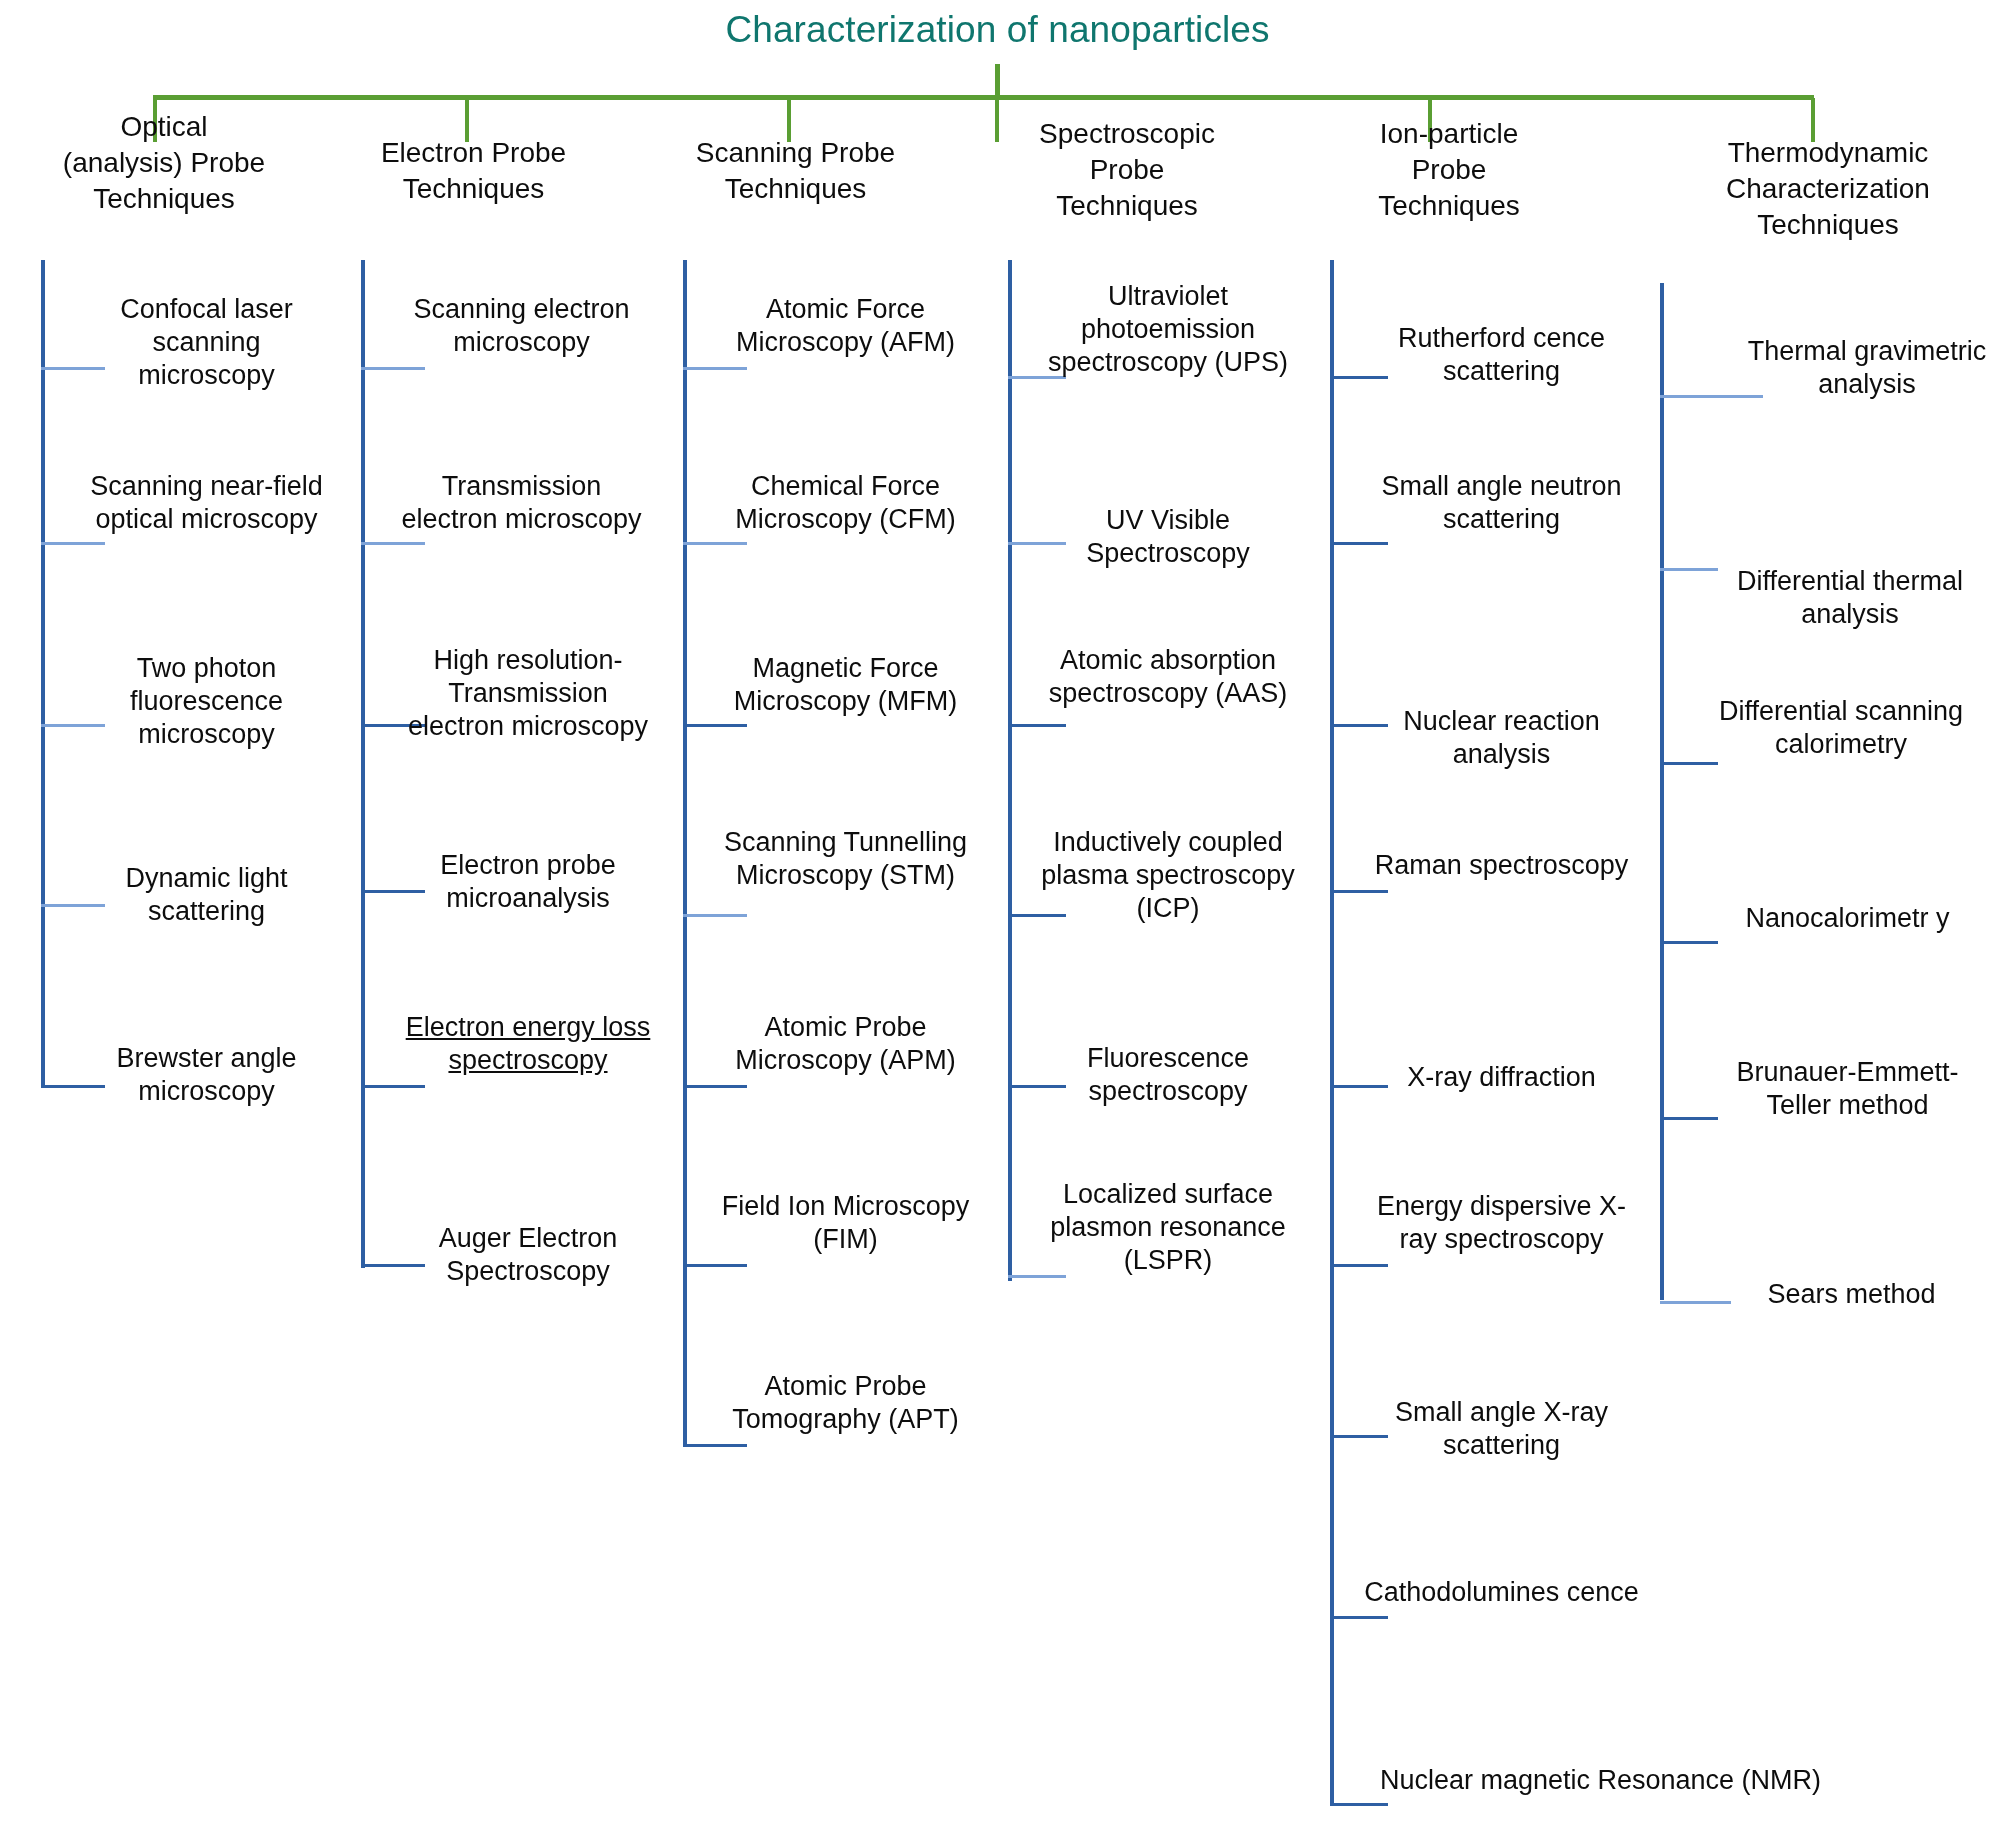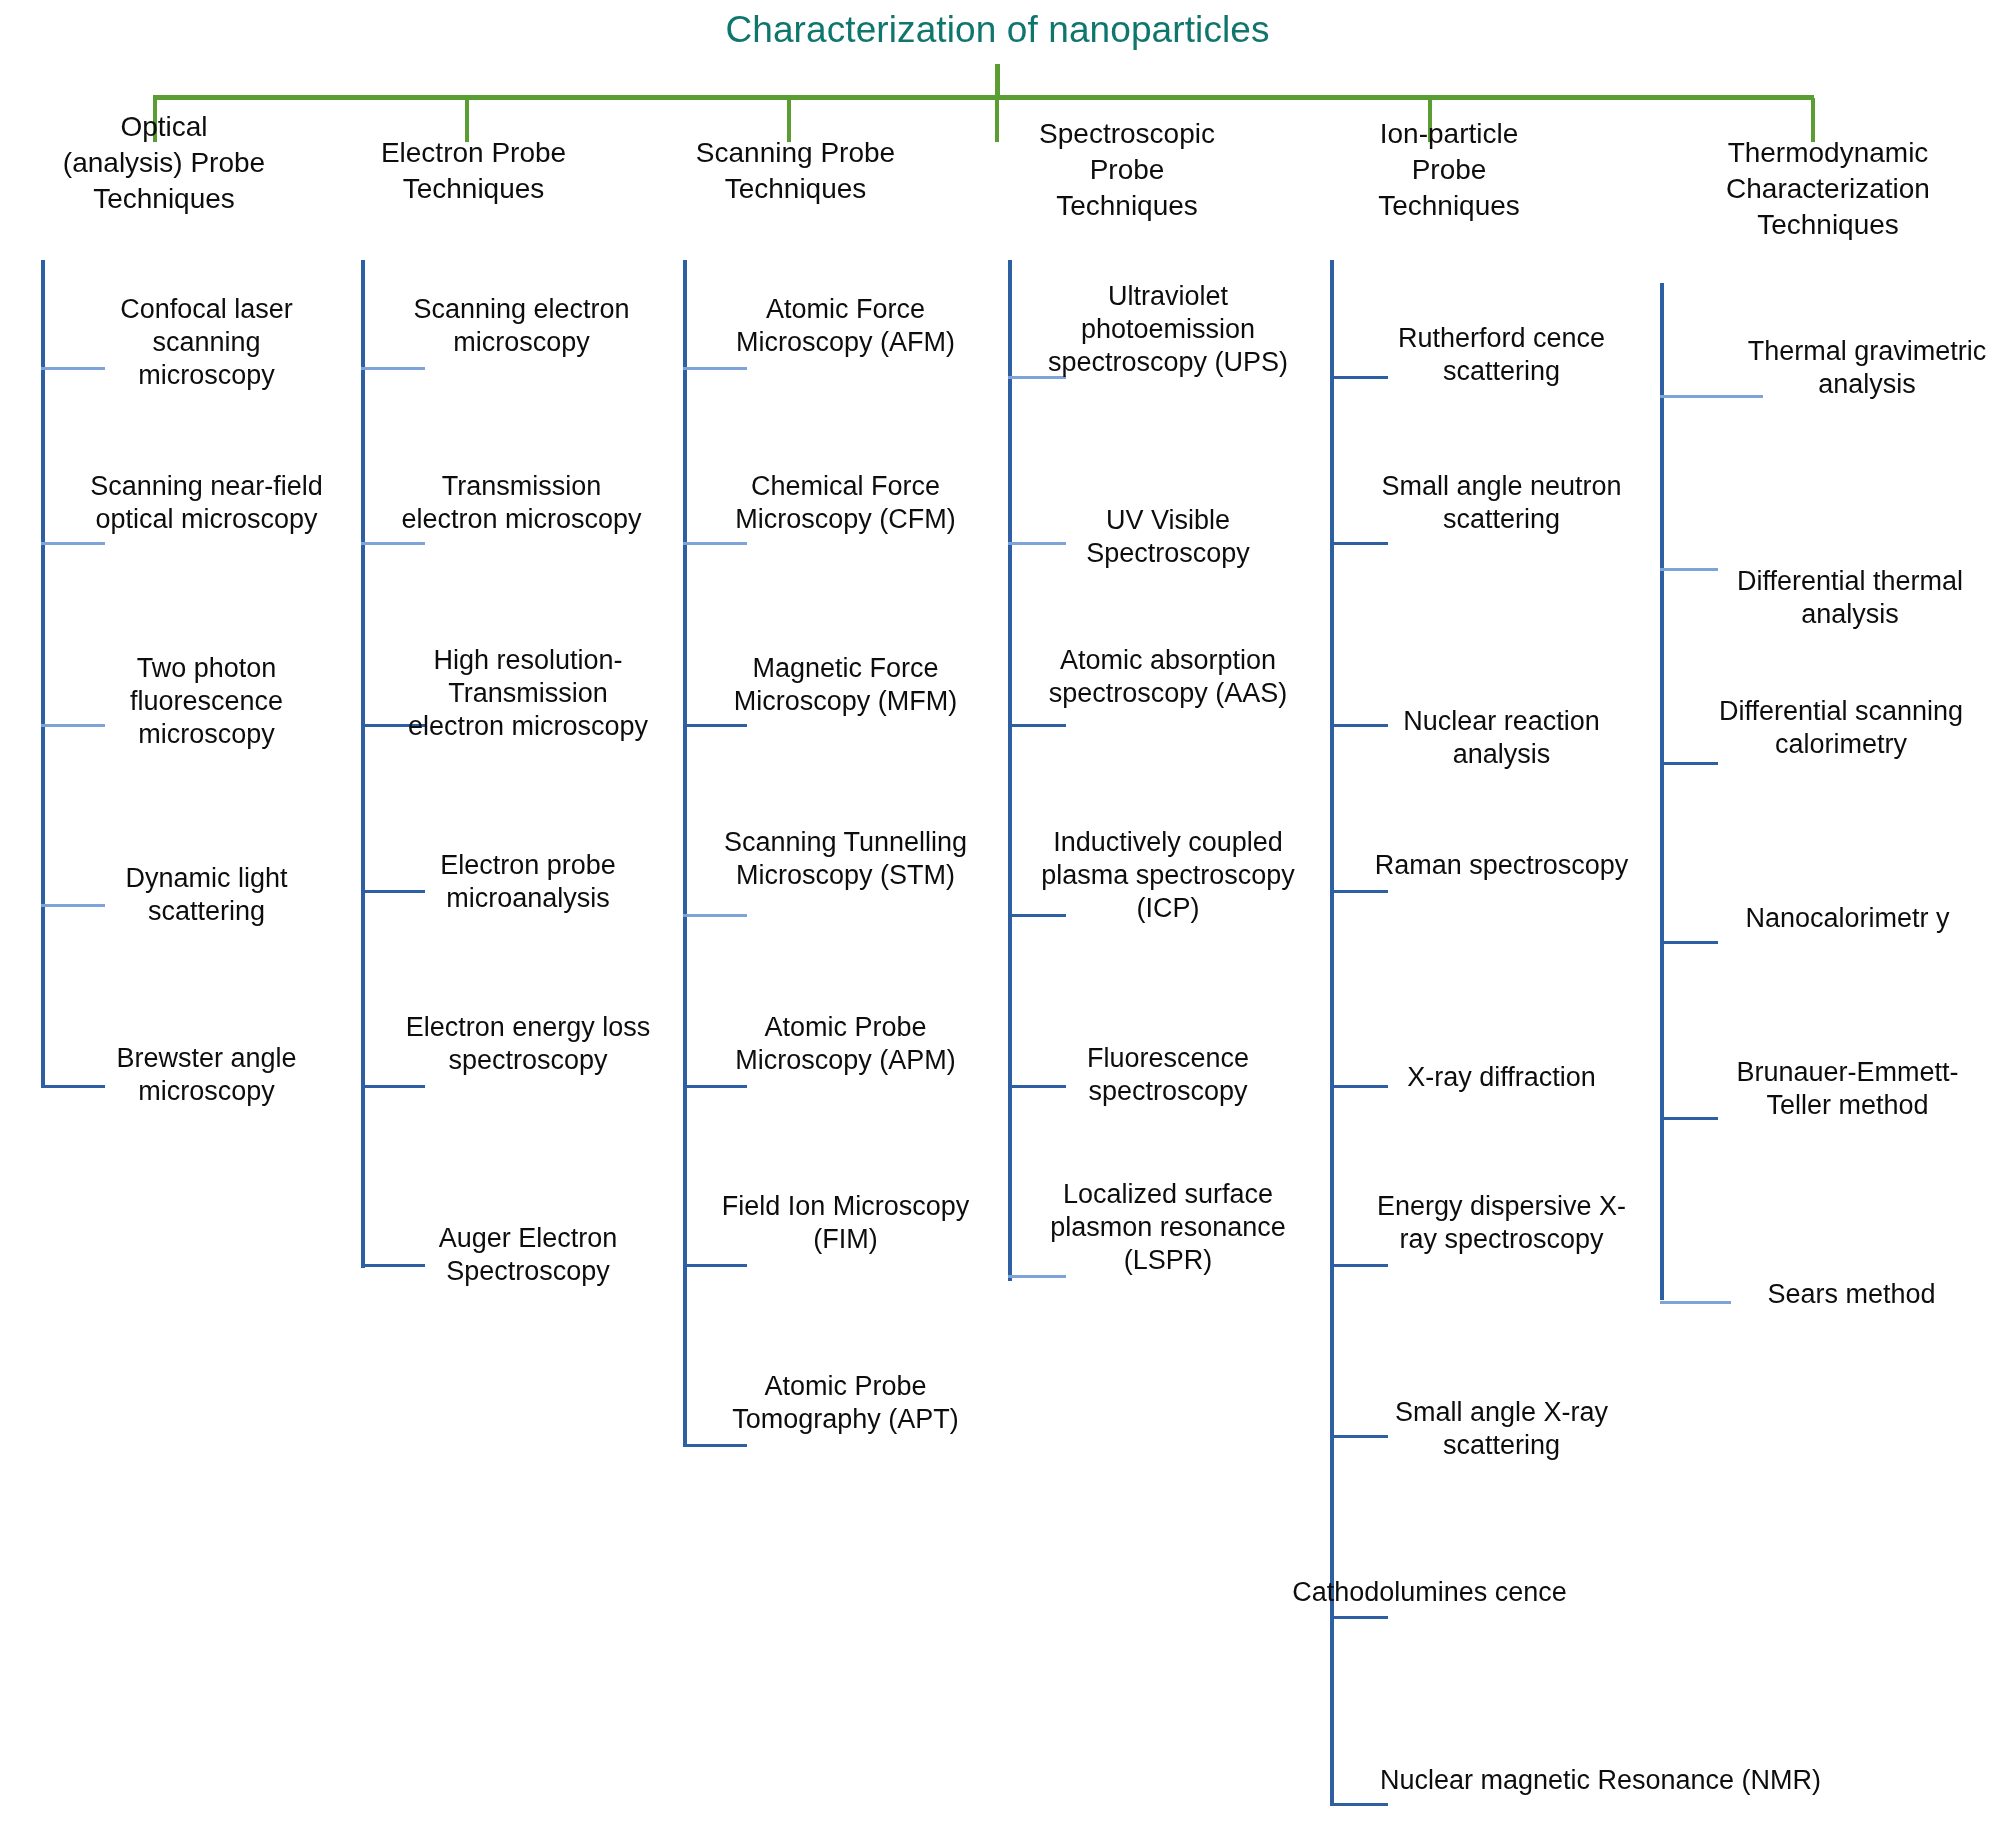--- a/index.html
+++ b/index.html
@@ -144,21 +144,21 @@
 <div class="tick" style="left:361px; top:542px; width:64px;"></div>
 <div class="leaf" style="left:399px; top:470px; width:245px;">Transmission electron microscopy</div>
 
 <div class="tick dark" style="left:361px; top:724px; width:64px;"></div>
 <div class="leaf" style="left:399px; top:644px; width:258px;">High resolution-Transmission electron microscopy</div>
 
 <div class="tick dark" style="left:361px; top:890px; width:64px;"></div>
 <div class="leaf" style="left:399px; top:849px; width:258px;">Electron probe microanalysis</div>
 
 <div class="tick dark" style="left:361px; top:1085px; width:64px;"></div>
-<div class="leaf" style="left:399px; top:1011px; width:258px;">Electron energy loss spectroscopy</div>
+<div class="leaf" style="left:399px; top:1011px; width:258px;text-decoration:underline;">Electron energy loss spectroscopy</div>
 
 <div class="tick dark" style="left:361px; top:1264px; width:64px;"></div>
 <div class="leaf" style="left:399px; top:1222px; width:258px;">Auger Electron Spectroscopy</div>
 
 <div class="column" style="left:644px; width:303px; top:135px;">
   <div class="col-heading">
     <div>Scanning Probe</div>
     <div>Techniques</div>
   </div>
 </div>
@@ -236,21 +236,21 @@
 <div class="tick dark" style="left:1330px; top:1085px; width:58px;"></div>
 <div class="leaf" style="left:1363px; top:1061px; width:277px;">X-ray diffraction</div>
 
 <div class="tick dark" style="left:1330px; top:1264px; width:58px;"></div>
 <div class="leaf" style="left:1363px; top:1190px; width:277px;">Energy dispersive X-ray spectroscopy</div>
 
 <div class="tick dark" style="left:1330px; top:1435px; width:58px;"></div>
 <div class="leaf" style="left:1363px; top:1396px; width:277px;">Small angle X-ray scattering</div>
 
 <div class="tick dark" style="left:1330px; top:1616px; width:58px;"></div>
-<div class="leaf" style="left:1291px; top:1576px; width:277px;">Cathodolumines cence</div>
+<div class="leaf" style="left:1363px; top:1576px; width:277px;">Cathodolumines cence</div>
 
 <div class="tick dark" style="left:1330px; top:1803px; width:58px;"></div>
 <div class="leaf" style="left:1343px; top:1764px; width:515px;">Nuclear magnetic Resonance (NMR)</div>
 
 <div class="column" style="left:1661px; width:334px; top:135px;">
   <div class="col-heading">
     <div>Thermodynamic</div>
     <div>Characterization</div>
     <div>Techniques</div>
   </div>

